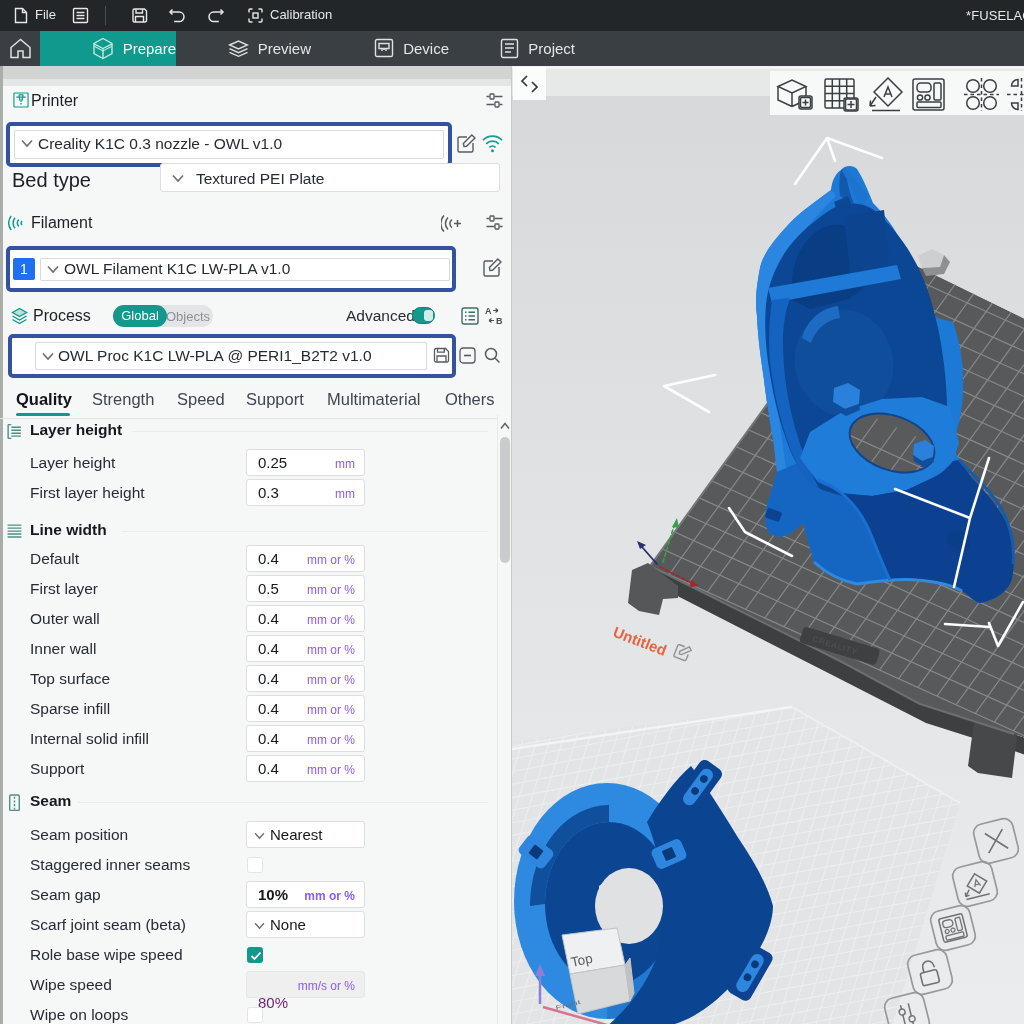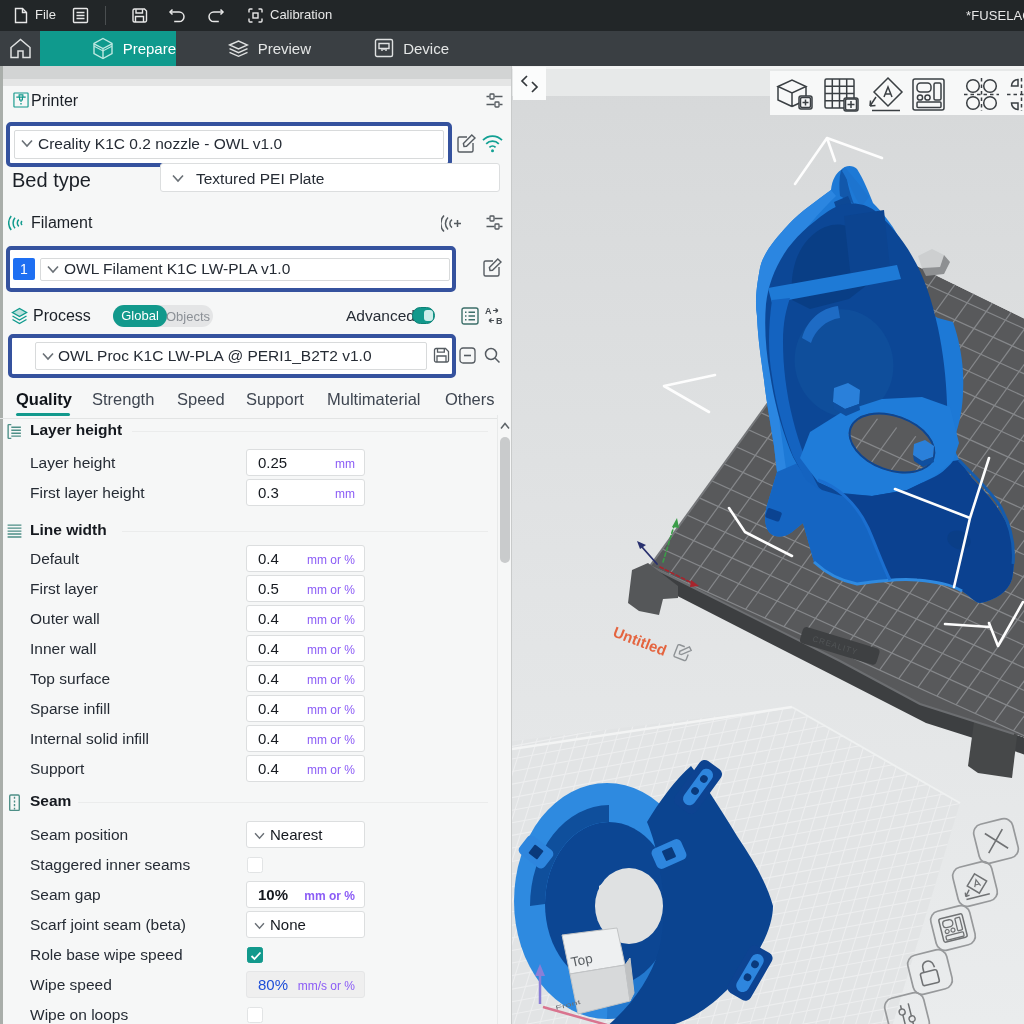--- a/index.html
+++ b/index.html
@@ -75,20 +75,27 @@
     </svg>
     <span>Preview</span>
   </div>
   <div class="tab" style="position:absolute;left:321px;width:128px;">
     <svg width="20" height="21" viewBox="0 0 20 21" fill="none" stroke="#dfe1e1" stroke-width="1.4">
       <rect x="1.5" y="1.5" width="17" height="17" rx="1.5"></rect>
       <path d="M5 5.5 h10 v5 h-10 z M8 10.5 v2.5 M12 10.5 v2.5 M10 10.5 v1.5"></path>
     </svg>
     <span>Device</span>
   </div>
+  <div class="tab" style="position:absolute;left:455px;width:120px;">
+    <svg width="19" height="21" viewBox="0 0 19 21" fill="none" stroke="#dfe1e1" stroke-width="1.4">
+      <rect x="1.5" y="1.5" width="16" height="18" rx="1.5"></rect>
+      <path d="M5 6 h9 M5 10 h9 M5 14 h6"></path>
+    </svg>
+    <span>Project</span>
+  </div>
 </div>
 
 <div id="panel">
   <div class="abs" style="left:0;top:0;width:512px;height:13px;background:#d2d4d4"></div>
   <div class="abs" style="left:0;top:13px;width:512px;height:7px;background:#e4e5e5"></div>
   <div class="abs" style="left:0;top:0;width:3px;height:958px;background:#a9aeaa"></div>
 
   <svg class="abs" style="left:13px;top:26px" width="16" height="16" viewBox="0 0 17 17" fill="none" stroke="#11988b" stroke-width="1.2">
     <rect x="1" y="1" width="15" height="15" rx="0.5"></rect>
     <path d="M3.5 5.5 h10 M6.5 5.5 v-2.5 h4 v2.5 M7 5.5 v3 h3 v-3 M8.5 8.5 v2.2"></path>
@@ -100,21 +107,21 @@
     <rect x="4" y="1" width="4" height="5" rx="0.8"></rect>
       <rect x="9" y="9" width="4" height="5" rx="0.8"></rect>
   </svg>
 
   <div class="abs" style="left:6px;top:56px;width:446px;height:45px;border:4.5px solid #35529e;border-radius:5px;background:#fff;">
     <div class="abs" style="left:4px;top:4px;right:4px;bottom:4px;border:1px solid #d8dadb;border-radius:2px;"></div>
   </div>
   <svg class="abs" style="left:21px;top:73px" width="12" height="9" viewBox="0 0 12 9" fill="none" stroke="#6a7076" stroke-width="1.6">
       <path d="M1 1.5 L6 7 L11 1.5"></path>
     </svg>
-  <span class="lbl" style="left:38px;top:69px">Creality K1C 0.2 nozzle - OWL v1.0</span>
+  <span class="lbl" style="left:38px;top:69px">Creality K1C 0.3 nozzle - OWL v1.0</span>
   <svg class="abs" style="left:456px;top:68px" width="20" height="20" viewBox="0 0 20 20" fill="none" stroke="#565c62" stroke-width="1.4">
     <path d="M17 9 v7.5 a1.5 1.5 0 0 1 -1.5 1.5 h-12 a1.5 1.5 0 0 1 -1.5 -1.5 v-12 a1.5 1.5 0 0 1 1.5 -1.5 H11"></path>
     <path d="M8 12.5 l-0.6 -3 L15.8 1 l3.2 3 -8.5 8.3 z"></path>
   </svg>
   <svg class="abs" style="left:481px;top:67px" width="23" height="21" viewBox="0 0 23 21" fill="none" stroke="#12a093" stroke-width="1.7">
     <path d="M2 7.2 a13 13 0 0 1 19 0 M5.2 10.8 a8.6 8.6 0 0 1 12.6 0 M8.4 14.3 a4.4 4.4 0 0 1 6.2 0"></path>
     <circle cx="11.5" cy="17.8" r="1.5" fill="#12a093" stroke="none"></circle>
   </svg>
 
   <span class="lbl" style="left:12px;top:103px;font-size:20px;color:#1b2027">Bed type</span>
@@ -289,21 +296,21 @@
         <span class="val" style="left:23px;">None</span>
       </div>
 <span class="lbl" style="left:30px;top:880px">Role base wipe speed</span>
 <div class="cbx" style="top:881px;background:#12998c;border-color:#12998c;">
         <svg style="position:absolute;left:2px;top:3px" width="12" height="10" viewBox="0 0 12 10" fill="none" stroke="#fff" stroke-width="1.8">
           <path d="M1.5 5 L4.5 8 L10.5 1.5"></path>
         </svg>
       </div>
 <span class="lbl" style="left:30px;top:910px">Wipe speed</span>
 <div class="box" style="top:905px;background:#efefef;border-color:#e5e6e7;">
-        <span class="val" style="color:#1d4ed8;">80%</span>
+        <span class="val" style="color:#701a75;margin-top:18px;">80%</span>
         <span class="unit">mm/s or %</span>
       </div>
 <span class="lbl" style="left:30px;top:940px">Wipe on loops</span>
 <div class="cbx" style="top:941px"></div>
 </div>
 
   <div class="abs" style="left:497px;top:349px;width:1px;height:609px;background:#e8eaea"></div>
   <div class="abs" style="left:498px;top:349px;width:14px;height:609px;background:#f6f7f7"></div>
   <svg class="abs" style="left:500px;top:356px" width="10" height="8" viewBox="0 0 10 8" fill="none" stroke="#5d6368" stroke-width="1.5">
       <path d="M1 6.5 L5 1.5 L9 6.5"></path>

